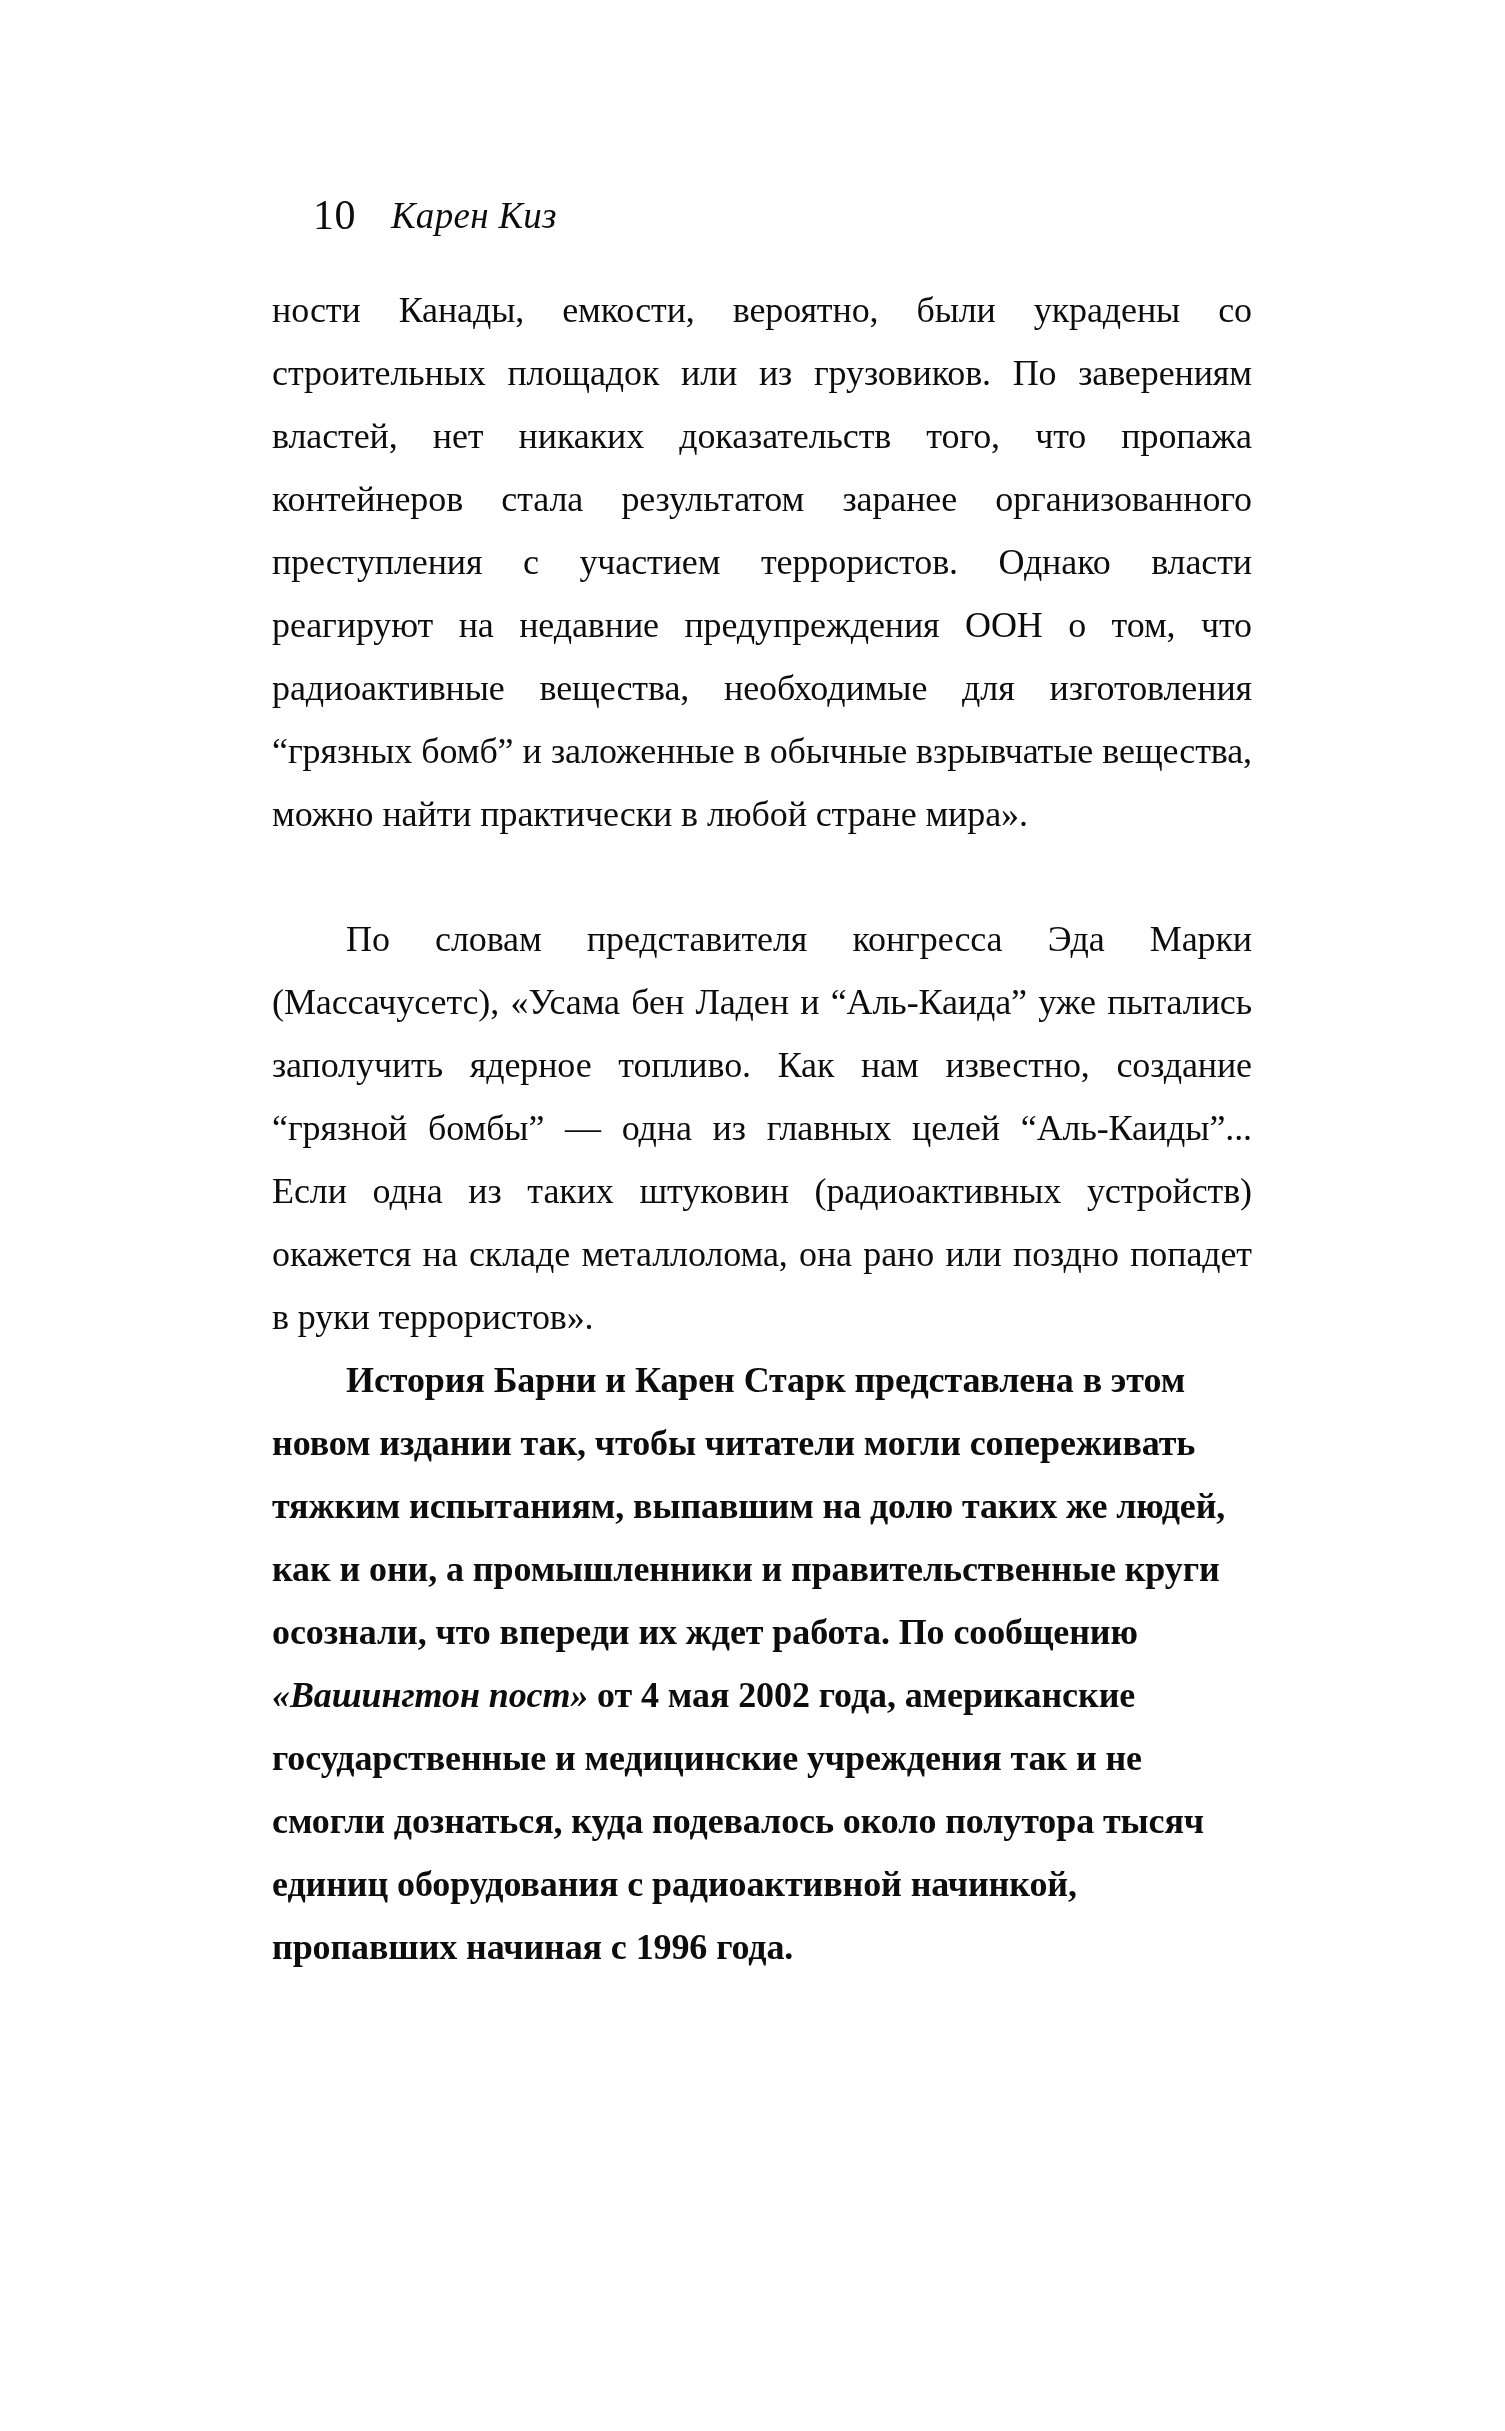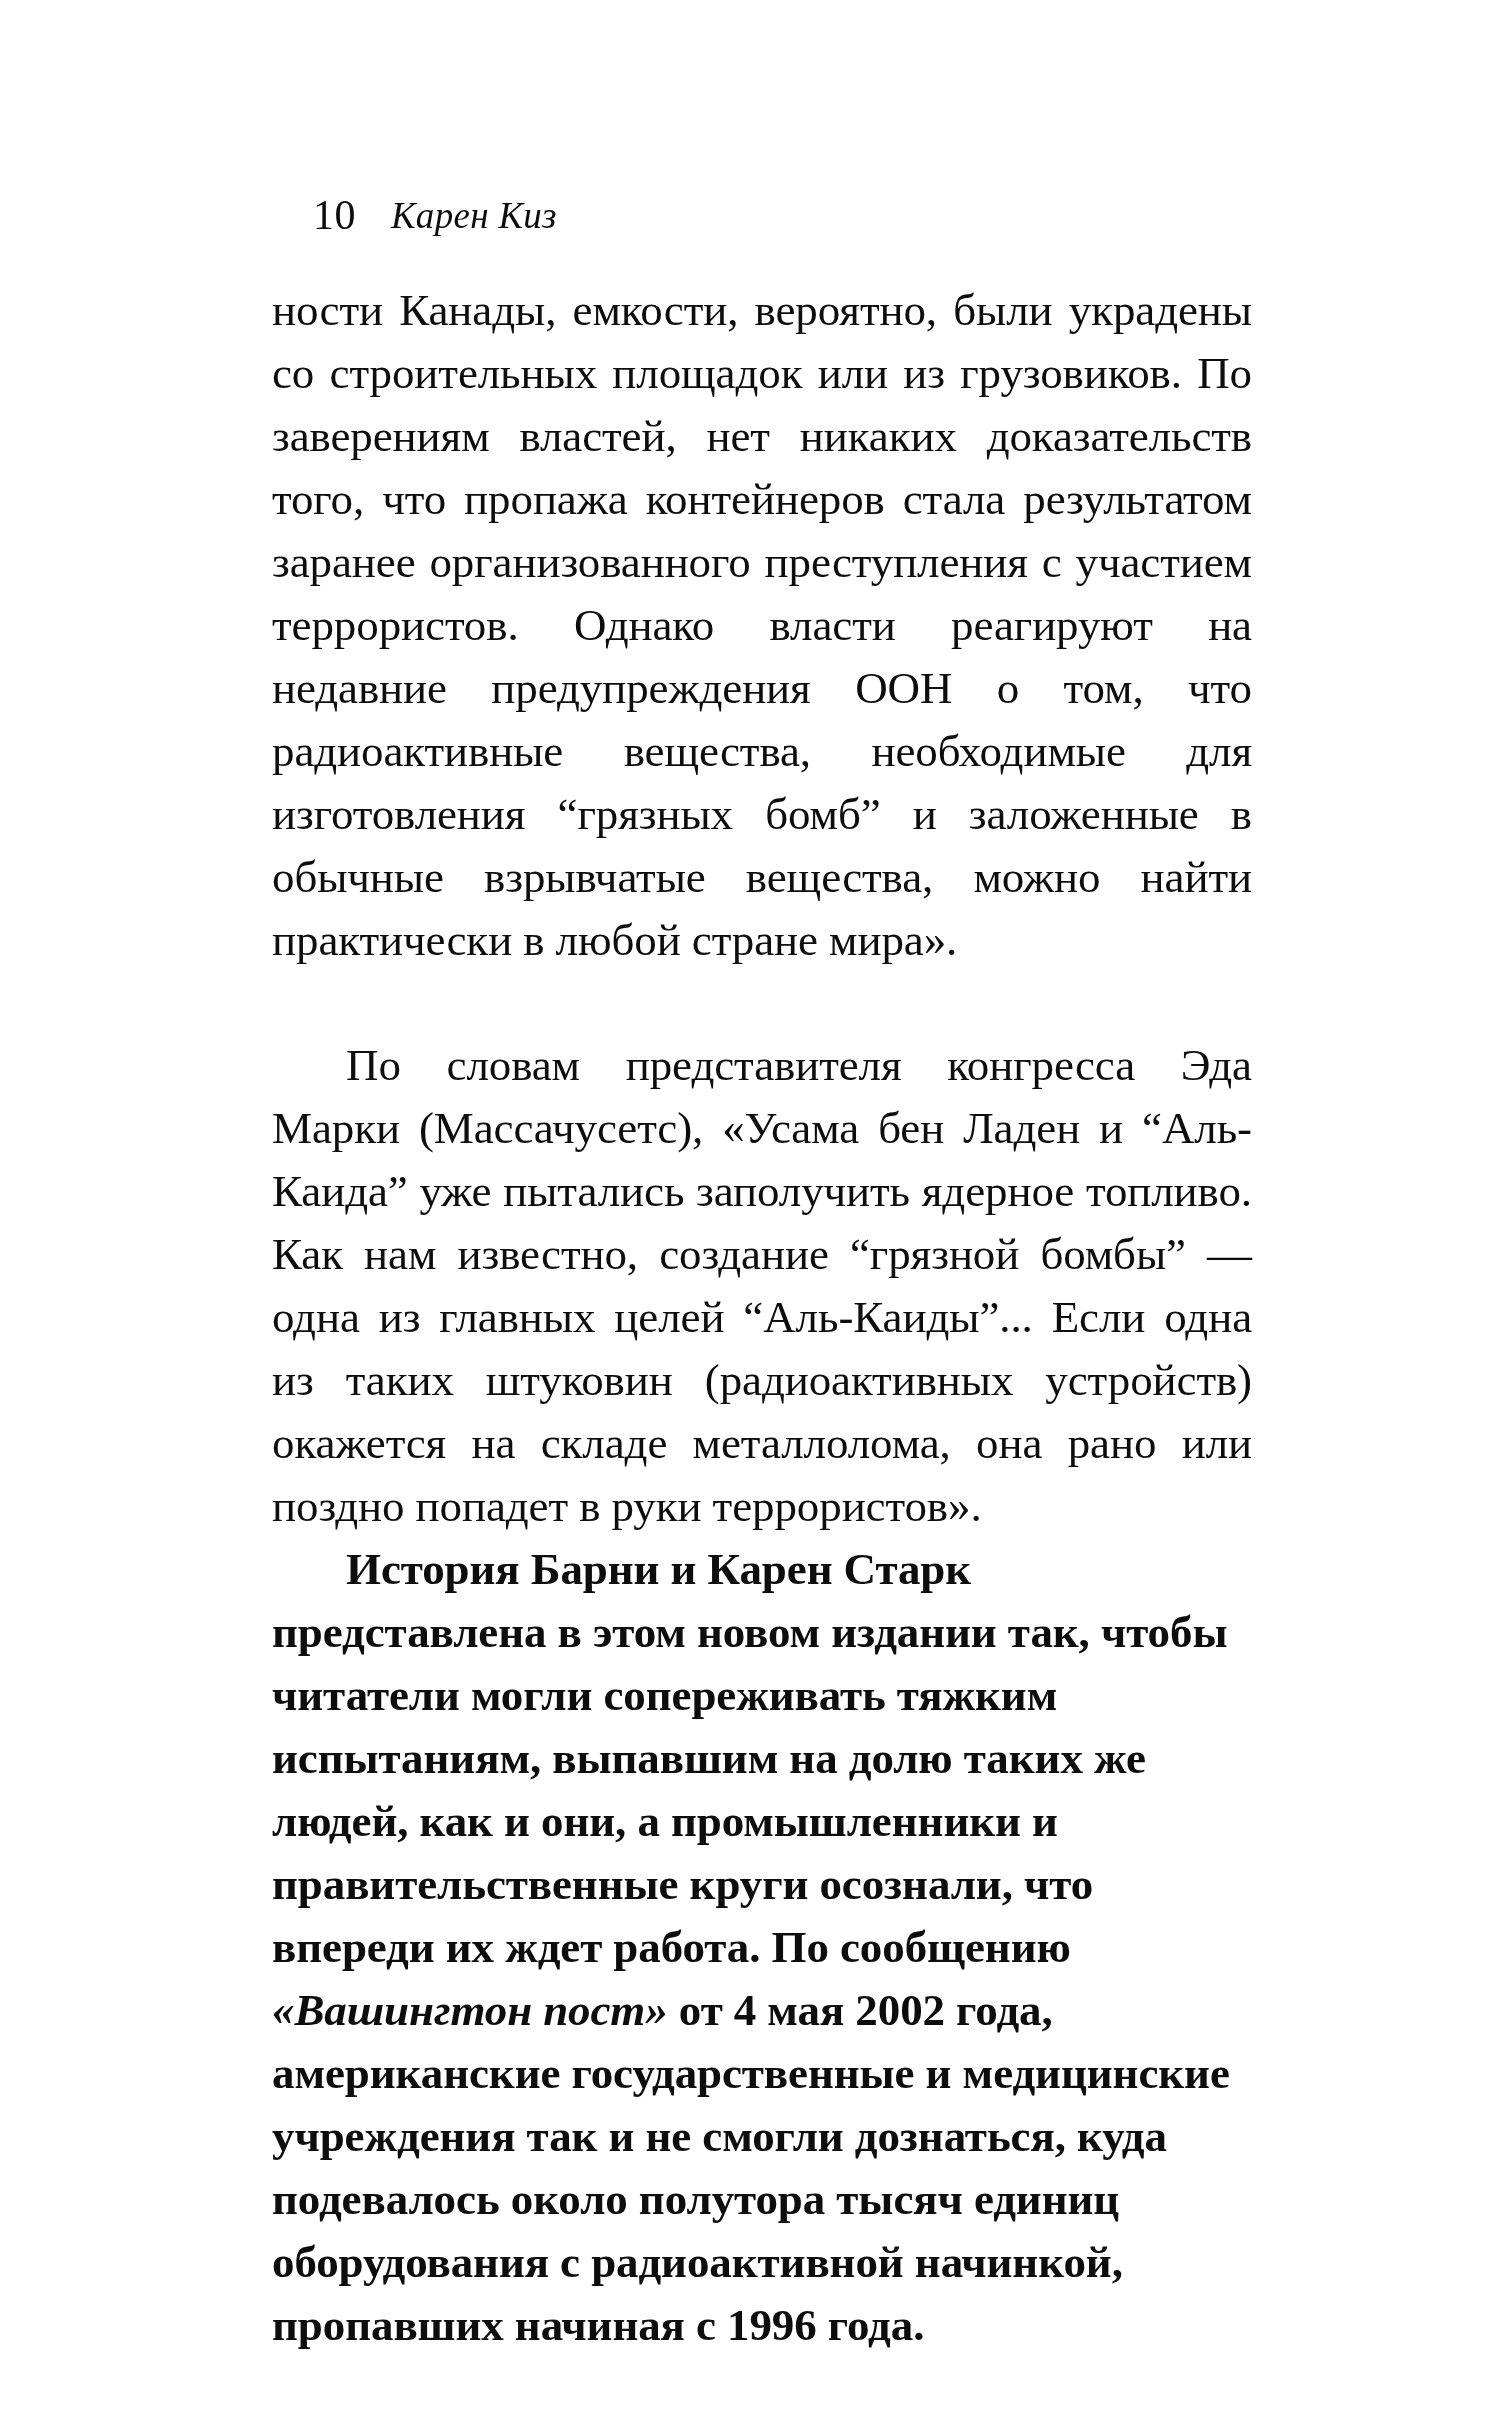--- a/index.html
+++ b/index.html
@@ -53,21 +53,21 @@
   
   .textblock {
     position: absolute;
     left: 272px;
     top: 279px;
     width: 980px;
   }
 
   p.body {
     margin: 0;
-    font-size: 45px;
+    font-size: 36px;
     line-height: 63px;
     text-align: justify;
     text-justify: inter-word;
     letter-spacing: -0.1px;
     word-spacing: 0px;
     hyphens: none;
   }
   p.body:last-child {
     text-align: left;
     font-weight: bold;

